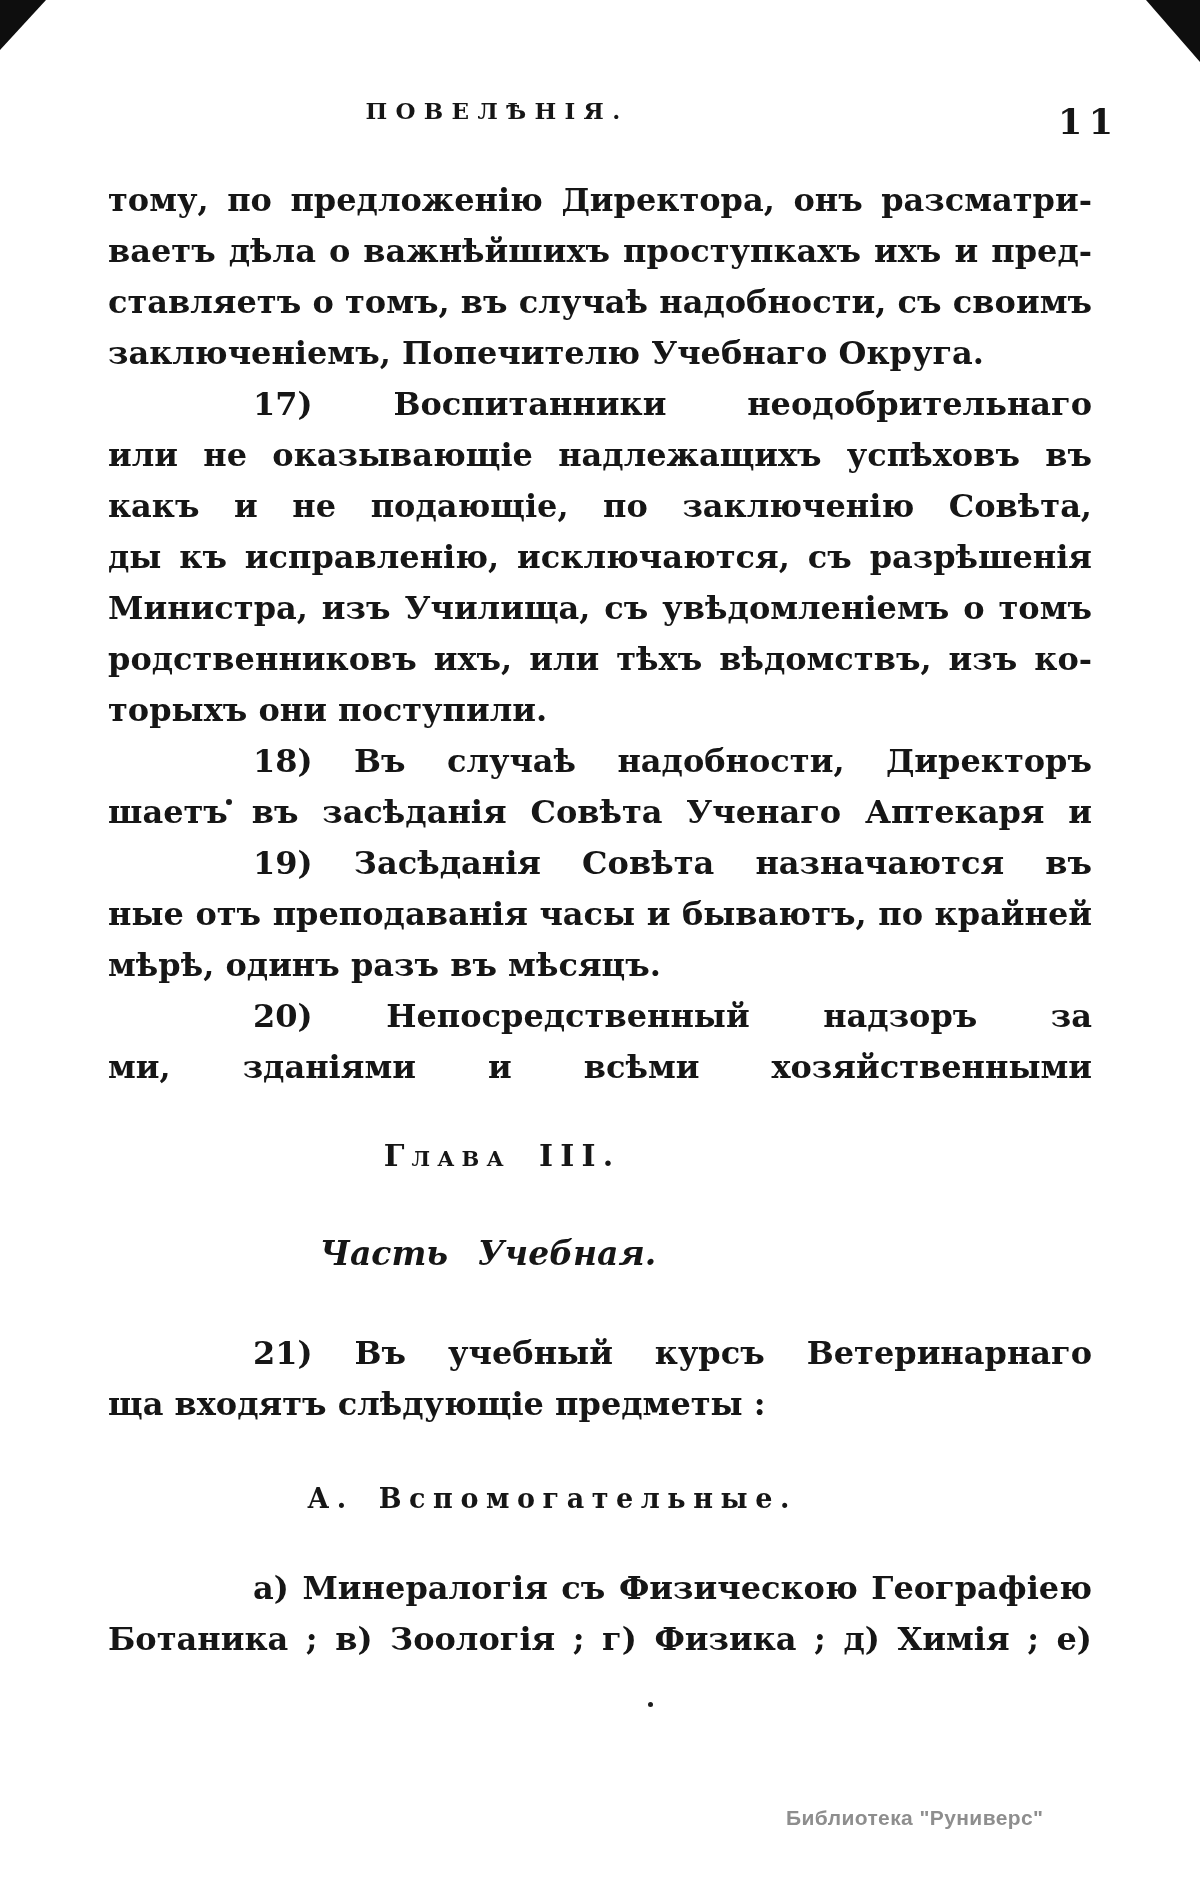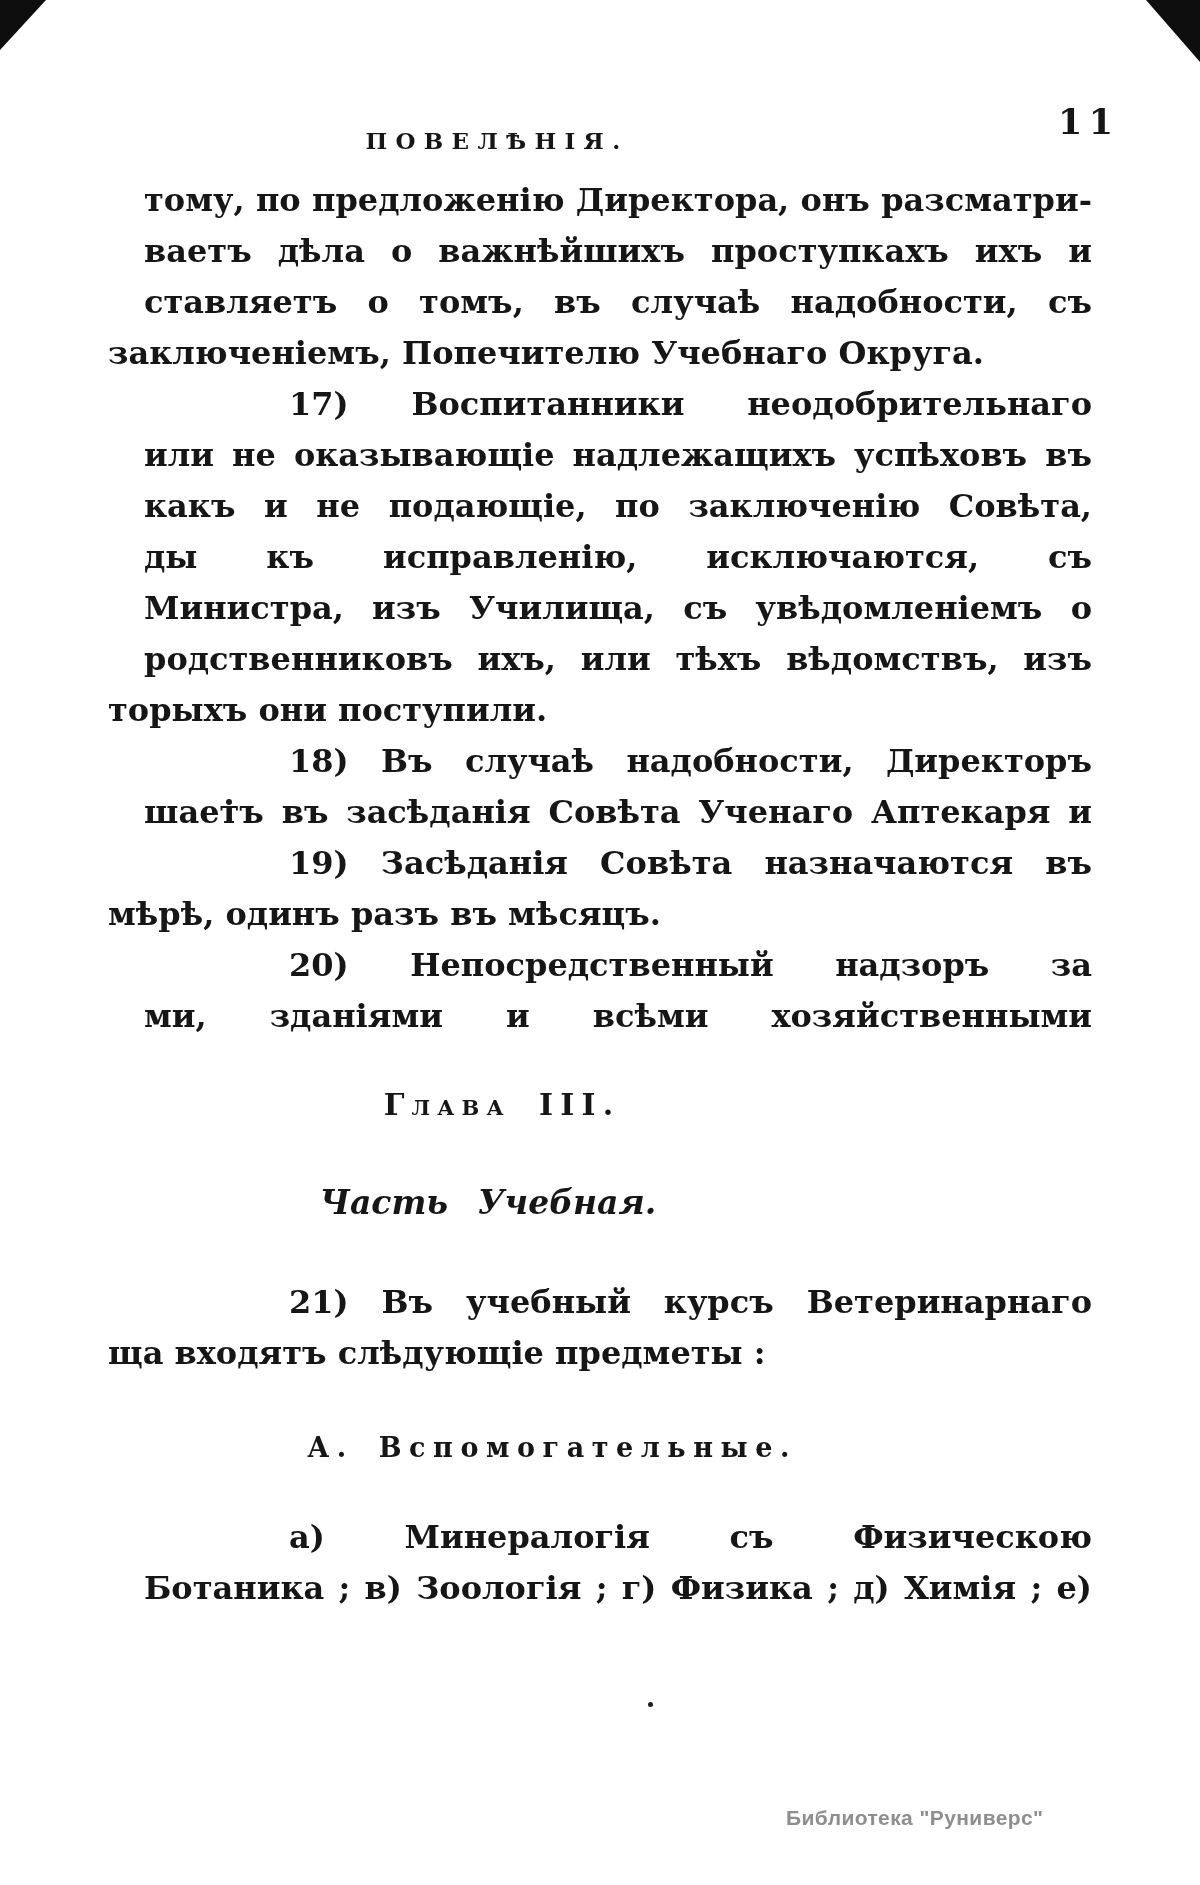--- a/index.html
+++ b/index.html
@@ -7,35 +7,35 @@
     position:relative; width:1200px; height:1885px;
     background:#ffffff; overflow:hidden;
     font-family:"DejaVu Serif", serif; color:#161616;
   }
   .corner { position:absolute; width:0; height:0; }
   .corner.tl { top:0; left:0; border-top:50px solid #0e0e0e; border-right:46px solid transparent; }
   .corner.tr { top:0; right:0; border-top:62px solid #0e0e0e; border-left:54px solid transparent; }
 
   .running-head {
     position:absolute; top:97px; left:0; width:994px;
-    text-align:center; font-size:23px; font-weight:700; letter-spacing:0.36em;margin-top:30px;
+    text-align:center; font-size:23px; font-weight:700; letter-spacing:0.36em;
   }
   .page-number {
     position:absolute; top:101px; left:1058px;
     font-size:35px; font-weight:700; letter-spacing:0.18em;
   }
 
   #text-flow {
     position:absolute; top:175px; left:108px; width:984px;
   }
   .line {
     height:51px; line-height:51px; font-size:32px; font-weight:700;
     overflow:hidden; white-space:normal; text-align:left;
   }
-  .justified { text-align:justify; text-align-last:justify;margin-left:36px; }
+  .justified { text-align:justify; text-align-last:justify; }
   .indent { text-indent:145px; }
 
   .role-chapter {
     margin-top:37px; text-align:center; text-align-last:center;
     position:relative; left:-98px;
     font-variant:small-caps; font-size:30px; letter-spacing:0.24em; word-spacing:0.35em;
   }
   .role-part {
     margin-top:47px; margin-bottom:49px; text-align:center; text-align-last:center;
     position:relative; left:-112px;
@@ -75,20 +75,21 @@
       <div class="line role-body justified indent">17) Воспитанники неодобрительнаго поведенія</div>
       <div class="line role-body justified">или не оказывающіе надлежащихъ успѣховъ въ Нау-</div>
       <div class="line role-body justified">какъ и не подающіе, по заключенію Совѣта, надеж-</div>
       <div class="line role-body justified">ды къ исправленію, исключаются, съ разрѣшенія</div>
       <div class="line role-body justified">Министра, изъ Училища, съ увѣдомленіемъ о томъ</div>
       <div class="line role-body justified">родственниковъ ихъ, или тѣхъ вѣдомствъ, изъ ко-</div>
       <div class="line role-body">торыхъ они поступили.</div>
       <div class="line role-body justified indent">18) Въ случаѣ надобности, Директоръ пригла-</div>
       <div class="line role-body justified">шаетъ въ засѣданія Совѣта Ученаго Аптекаря и</div>
       <div class="line role-body justified indent">19) Засѣданія Совѣта назначаются въ свобод-</div>
+      <div class="line role-body justified">ные отъ преподаванія часы и бываютъ, по крайней</div>
       <div class="line role-body">мѣрѣ, одинъ разъ въ мѣсяцъ.</div>
       <div class="line role-body justified indent">20) Непосредственный надзоръ за служителя-</div>
       <div class="line role-body justified">ми, зданіями и всѣми хозяйственными принадлежно-</div>
       <div class="line role-chapter">Глава III.</div>
       <div class="line role-part">Часть Учебная.</div>
       <div class="line role-body justified indent">21) Въ учебный курсъ Ветеринарнаго Учили-</div>
       <div class="line role-body">ща входятъ слѣдующіе предметы :</div>
       <div class="line role-section">А. Вспомогательные.</div>
       <div class="line role-body justified indent">а) Минералогія съ Физическою Географіею ; б)</div>
       <div class="line role-body justified">Ботаника ; в) Зоологія ; г) Физика ; д) Химія ; е)</div>

